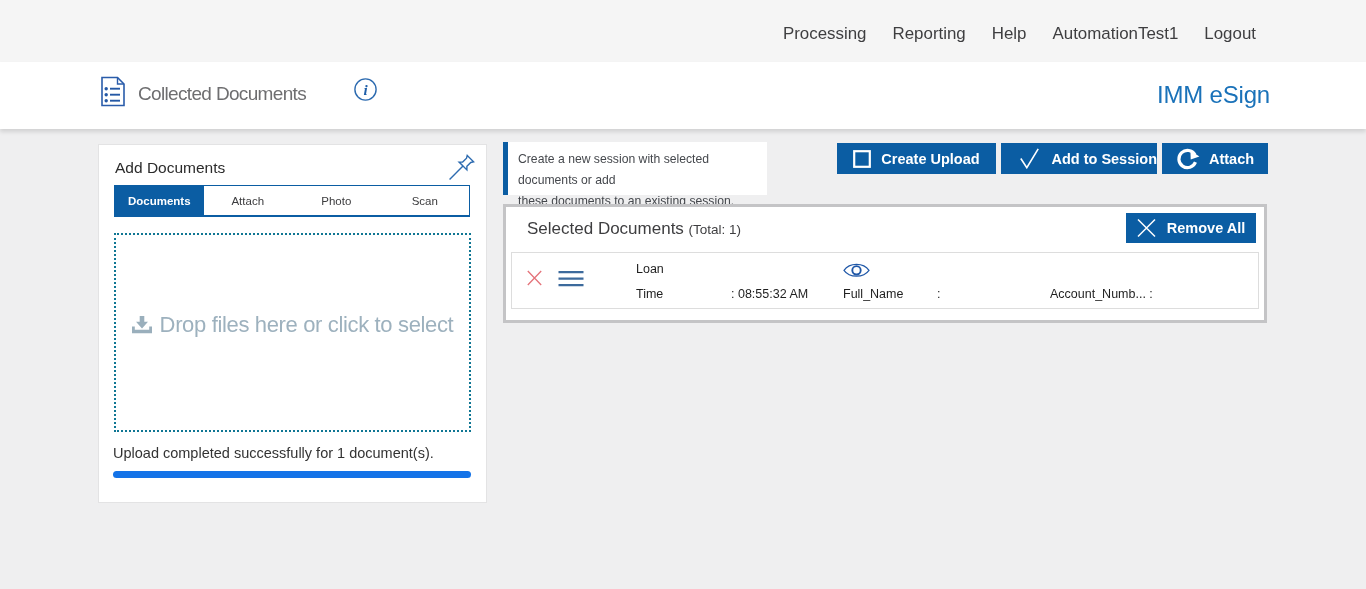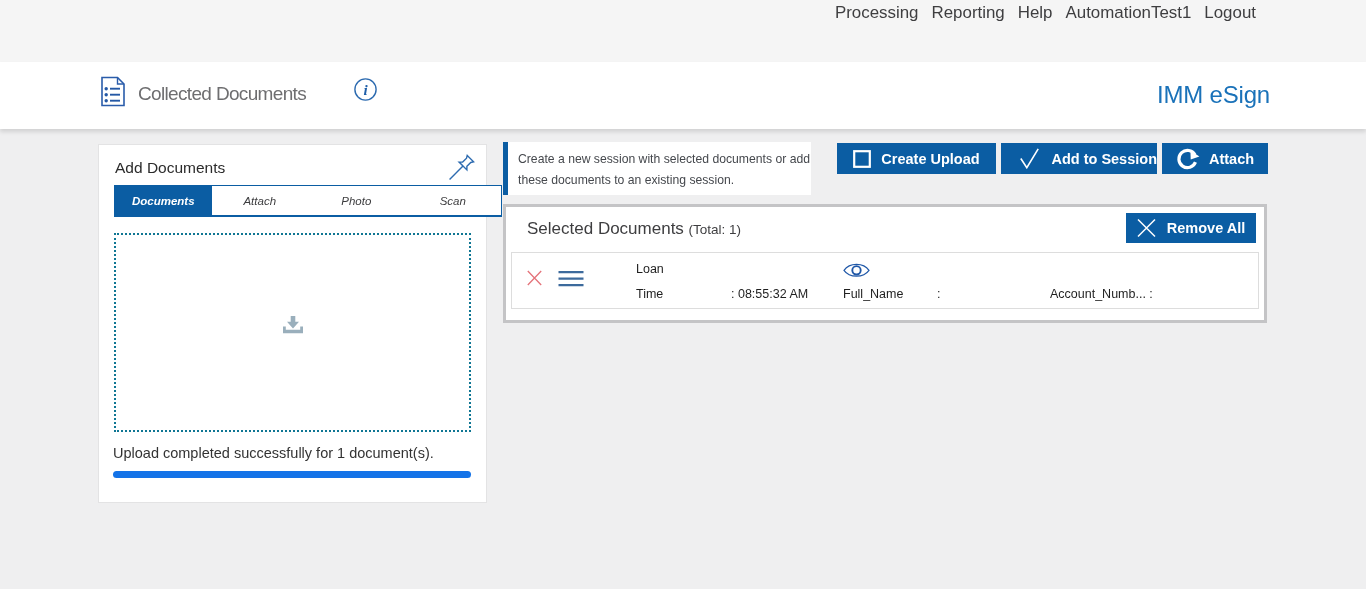--- a/index.html
+++ b/index.html
@@ -1,40 +1,40 @@
 <!DOCTYPE html>
 <html><head>
 <meta charset="utf-8">
 <style>
 * { margin:0; padding:0; box-sizing:border-box; }
 html,body { width:1366px; height:589px; font-family:"Liberation Sans",sans-serif; background:#efeff0; overflow:hidden; }
 .abs { position:absolute; }
 
 
 .topbar { left:0; top:0; width:1366px; height:62px; background:#f5f5f5; }
-.nav { right:110px; top:3px; height:62px; display:flex; gap:13px; font-size:16.9px; color:#3e3e40; }
+.nav { right:110px; top:3px; height:62px; display:flex; align-items:center; gap:26px; font-size:16.9px; color:#3e3e40; }
 
 
 .header { left:0; top:62px; width:1366px; height:67px; background:#fff; box-shadow:0 3px 4px rgba(0,0,0,0.12); }
 .htitle { left:138px; top:85px; font-size:19px; line-height:18px; letter-spacing:-0.66px; color:#6e6e70; }
 .brand { right:96px; top:86px; font-size:24px; line-height:18px; letter-spacing:-0.2px; color:#1a72b9; }
 
 
 .card { left:98px; top:144px; width:389px; height:359px; background:#fff; border:1px solid #e3e3e4; }
 .cardtitle { left:115px; top:160px; font-size:15.5px; line-height:15.5px; color:#2b2b2b; }
-.tabs { left:114px; top:185px; width:388px; height:32px; display:flex; border:1px solid #0b5da3; border-bottom-width:2px; background:#fff;font-style:italic; }
+.tabs { left:114px; top:185px; width:356px; height:32px; display:flex; border:1px solid #0b5da3; border-bottom-width:2px; background:#fff; }
 .tab { flex:1; display:flex; align-items:center; justify-content:center; font-size:11.5px; color:#3c3c3e; }
 .tab.active { background:#0b5da3; color:#fff; font-weight:bold; }
 .dropzone { left:114px; top:233px; width:357px; height:199px; border:2px dotted #0f7693; display:flex; align-items:center; justify-content:center; gap:8px; padding-bottom:15px; }
 .dztext { font-size:22px; letter-spacing:-0.35px; color:#9db1be; white-space:nowrap; }
 .uploadmsg { left:113px; top:445px; font-size:14.5px; color:#333; }
 .progress { left:113px; top:471px; width:358px; height:7px; border-radius:3.5px; background:#1473e8; }
 
 
-.infobox { left:503px; top:142px; width:308px; height:53px; background:#fff; border-left:5px solid #0b5da3; padding:7px 0 0 10px; font-size:12.2px; line-height:21px; color:#45484d; }
+.infobox { left:503px; top:142px; width:264px; height:53px; background:#fff; border-left:5px solid #0b5da3; padding:7px 0 0 10px; font-size:12.2px; line-height:21px; color:#45484d; }
 
 
 .btn { height:31px; background:#0b5da3; color:#fff; font-weight:bold; font-size:14.5px; display:flex; align-items:center; justify-content:center; gap:10px; }
 #btn-add { gap:12px; }
 #btn-refresh { gap:9px; }
 #btn-remove { gap:11px; }
 #btn-create { left:837px; top:143px; width:159px; }
 #btn-add { left:1001px; top:143px; width:156px;justify-content:flex-end; }
 #btn-refresh { left:1162px; top:143px; width:106px; }
 
@@ -90,20 +90,21 @@
   <div class="tab active">Documents</div>
   <div class="tab">Attach</div>
   <div class="tab">Photo</div>
   <div class="tab">Scan</div>
 </div>
 <div class="abs dropzone">
   <svg width="20" height="18" viewBox="0 0 20 18" style="margin-top:0px;">
     <path d="M10 12.5 L4 5.8 H7.7 V0 H12.3 V5.8 H16 Z" fill="#9aafbc"></path>
     <path d="M0 10.5 H2.8 V13.8 H17.2 V10.5 H20 V17.3 H0 Z" fill="#9aafbc"></path>
   </svg>
+  <span class="dztext">Drop files here or click to select</span>
 </div>
 <div class="abs uploadmsg">Upload completed successfully for 1 document(s).</div>
 <div class="abs progress"></div>
 
 <div class="abs infobox">Create a new session with selected documents or add<br>these documents to an existing session.</div>
 
 <div class="abs btn" id="btn-create">
   <svg width="18" height="18" viewBox="0 0 18 18">
       <rect x="1.2" y="1.2" width="15.6" height="15.6" fill="none" stroke="#fff" stroke-width="2.2"></rect>
     </svg>

